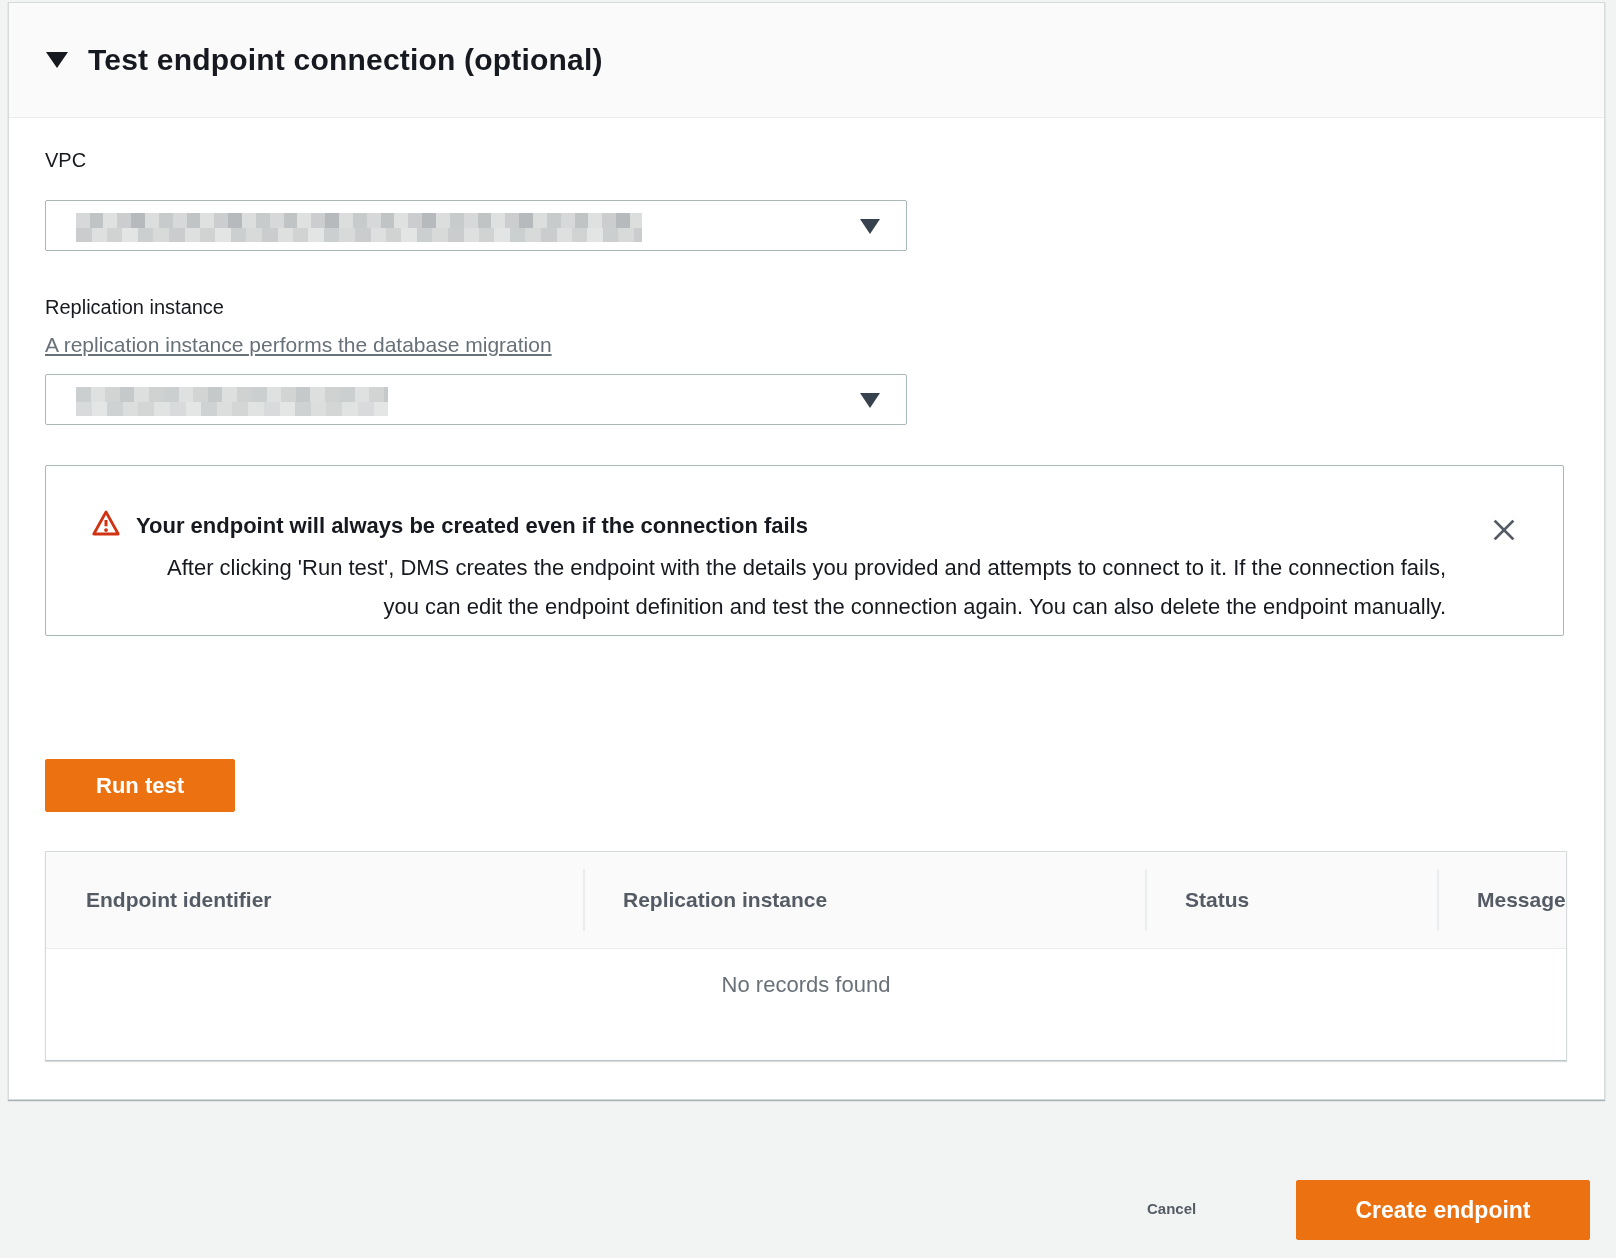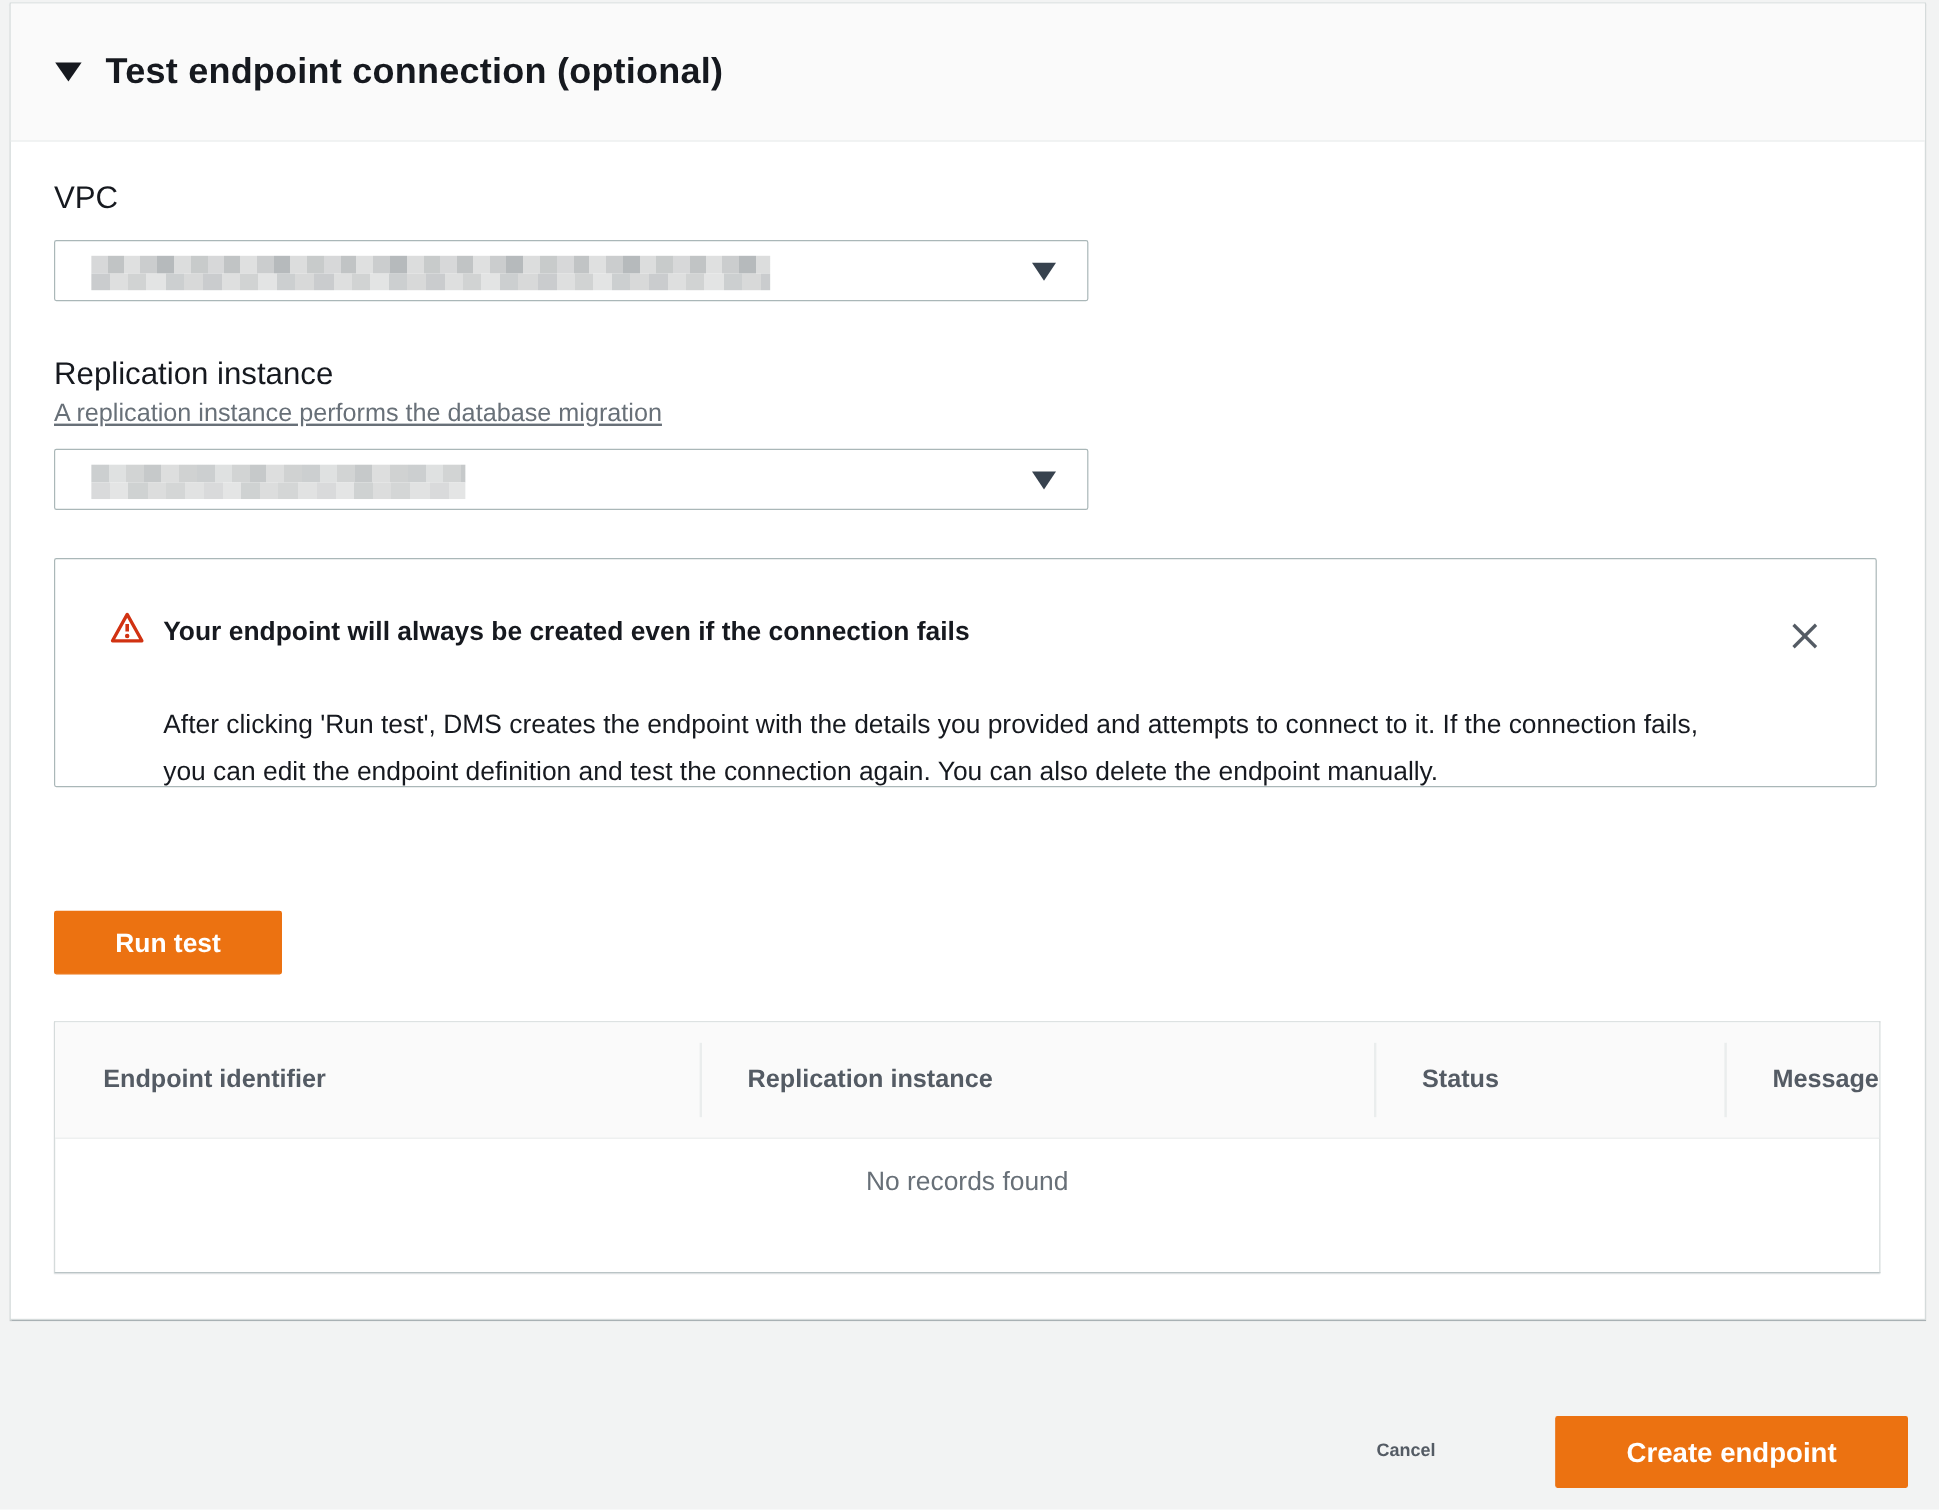--- a/index.html
+++ b/index.html
@@ -31,21 +31,21 @@
     border-top:16px solid #16191f;
   }
   .section-title {
     margin-left:20px;
     font-size:30px; font-weight:700; color:#16191f;
     letter-spacing:0.2px;
     text-align:right;
   }
   .field-label {
     position:absolute; left:36px;
-    font-size:26px; color:#16191f;
+    font-size:20px; color:#16191f;
   }
   .field-desc {
     position:absolute; left:36px;
     font-size:21px; color:#687078;text-decoration:underline;
   }
   .select {
     position:absolute; left:36px; width:862px; height:51px;
     background:#fff;
     border:1px solid #aab7b8; border-radius:2px;
     cursor:pointer;
@@ -57,32 +57,32 @@
     border-right:10px solid transparent;
     border-top:15px solid #37424e;
   }
   .mosaic { position:absolute; left:30px; top:12px; height:29px; overflow:hidden; }
   .mosaic .r1, .mosaic .r2 { height:50%; }
   .mosaic .r1 { background:repeating-linear-gradient(90deg,#d7d8d9 0 14px,#c1c4c5 14px 27px,#dfe0e0 27px 41px,#cbcdce 41px 55px,#b6babc 55px 69px,#dcdddd 69px 83px,#c8cbcb 83px 97px); }
   .mosaic .r2 { background:repeating-linear-gradient(90deg,#caccce 0 16px,#dedfdf 16px 31px,#d1d3d3 31px 46px,#e3e4e4 46px 62px,#cccfd0 62px 77px,#d8d9d9 77px 93px); }
   .mosaic.light .r1 { background:repeating-linear-gradient(90deg,#cccfd0 0 15px,#dfe1e1 15px 29px,#d2d4d4 29px 44px,#c6c9ca 44px 58px,#dddede 58px 73px,#d0d2d2 73px 88px); }
   .mosaic.light .r2 { background:repeating-linear-gradient(90deg,#d9dadb 0 16px,#e4e5e5 16px 31px,#cfd2d2 31px 47px,#dcdddd 47px 62px,#d4d6d6 62px 78px,#e1e2e2 78px 94px); }
   .flash {
-    position:absolute; left:36px; top:462px; width:1519px; height:191px;
+    position:absolute; left:36px; top:462px; width:1519px; height:171px;
     background:#fff;
-    border:1px solid #aab7b8; border-radius:2px;
+    border:1px solid #aab7b8; border-radius:2px;text-align:right;
   }
   .flash-icon { position:absolute; left:44px; top:42px; width:32px; height:30px; }
   .flash-title {
     position:absolute; left:90px; top:47px;
     font-size:22px; font-weight:700; color:#16191f;
   }
   .flash-body {
     position:absolute; left:90px; top:82px; width:1310px;
-    font-size:22px; line-height:39px; color:#16191f;margin-top:36px;
+    font-size:22px; line-height:39px; color:#16191f;
   }
   .flash-close {
     position:absolute; right:42px; top:48px; width:34px; height:34px;
     background:none; border:none; cursor:pointer; padding:0;
   }
   .btn-primary {
     position:absolute;
     background:#ec7211; color:#ffffff;
     border:1px solid #ec7211; border-radius:2px;
     font-family:"Liberation Sans", sans-serif;

